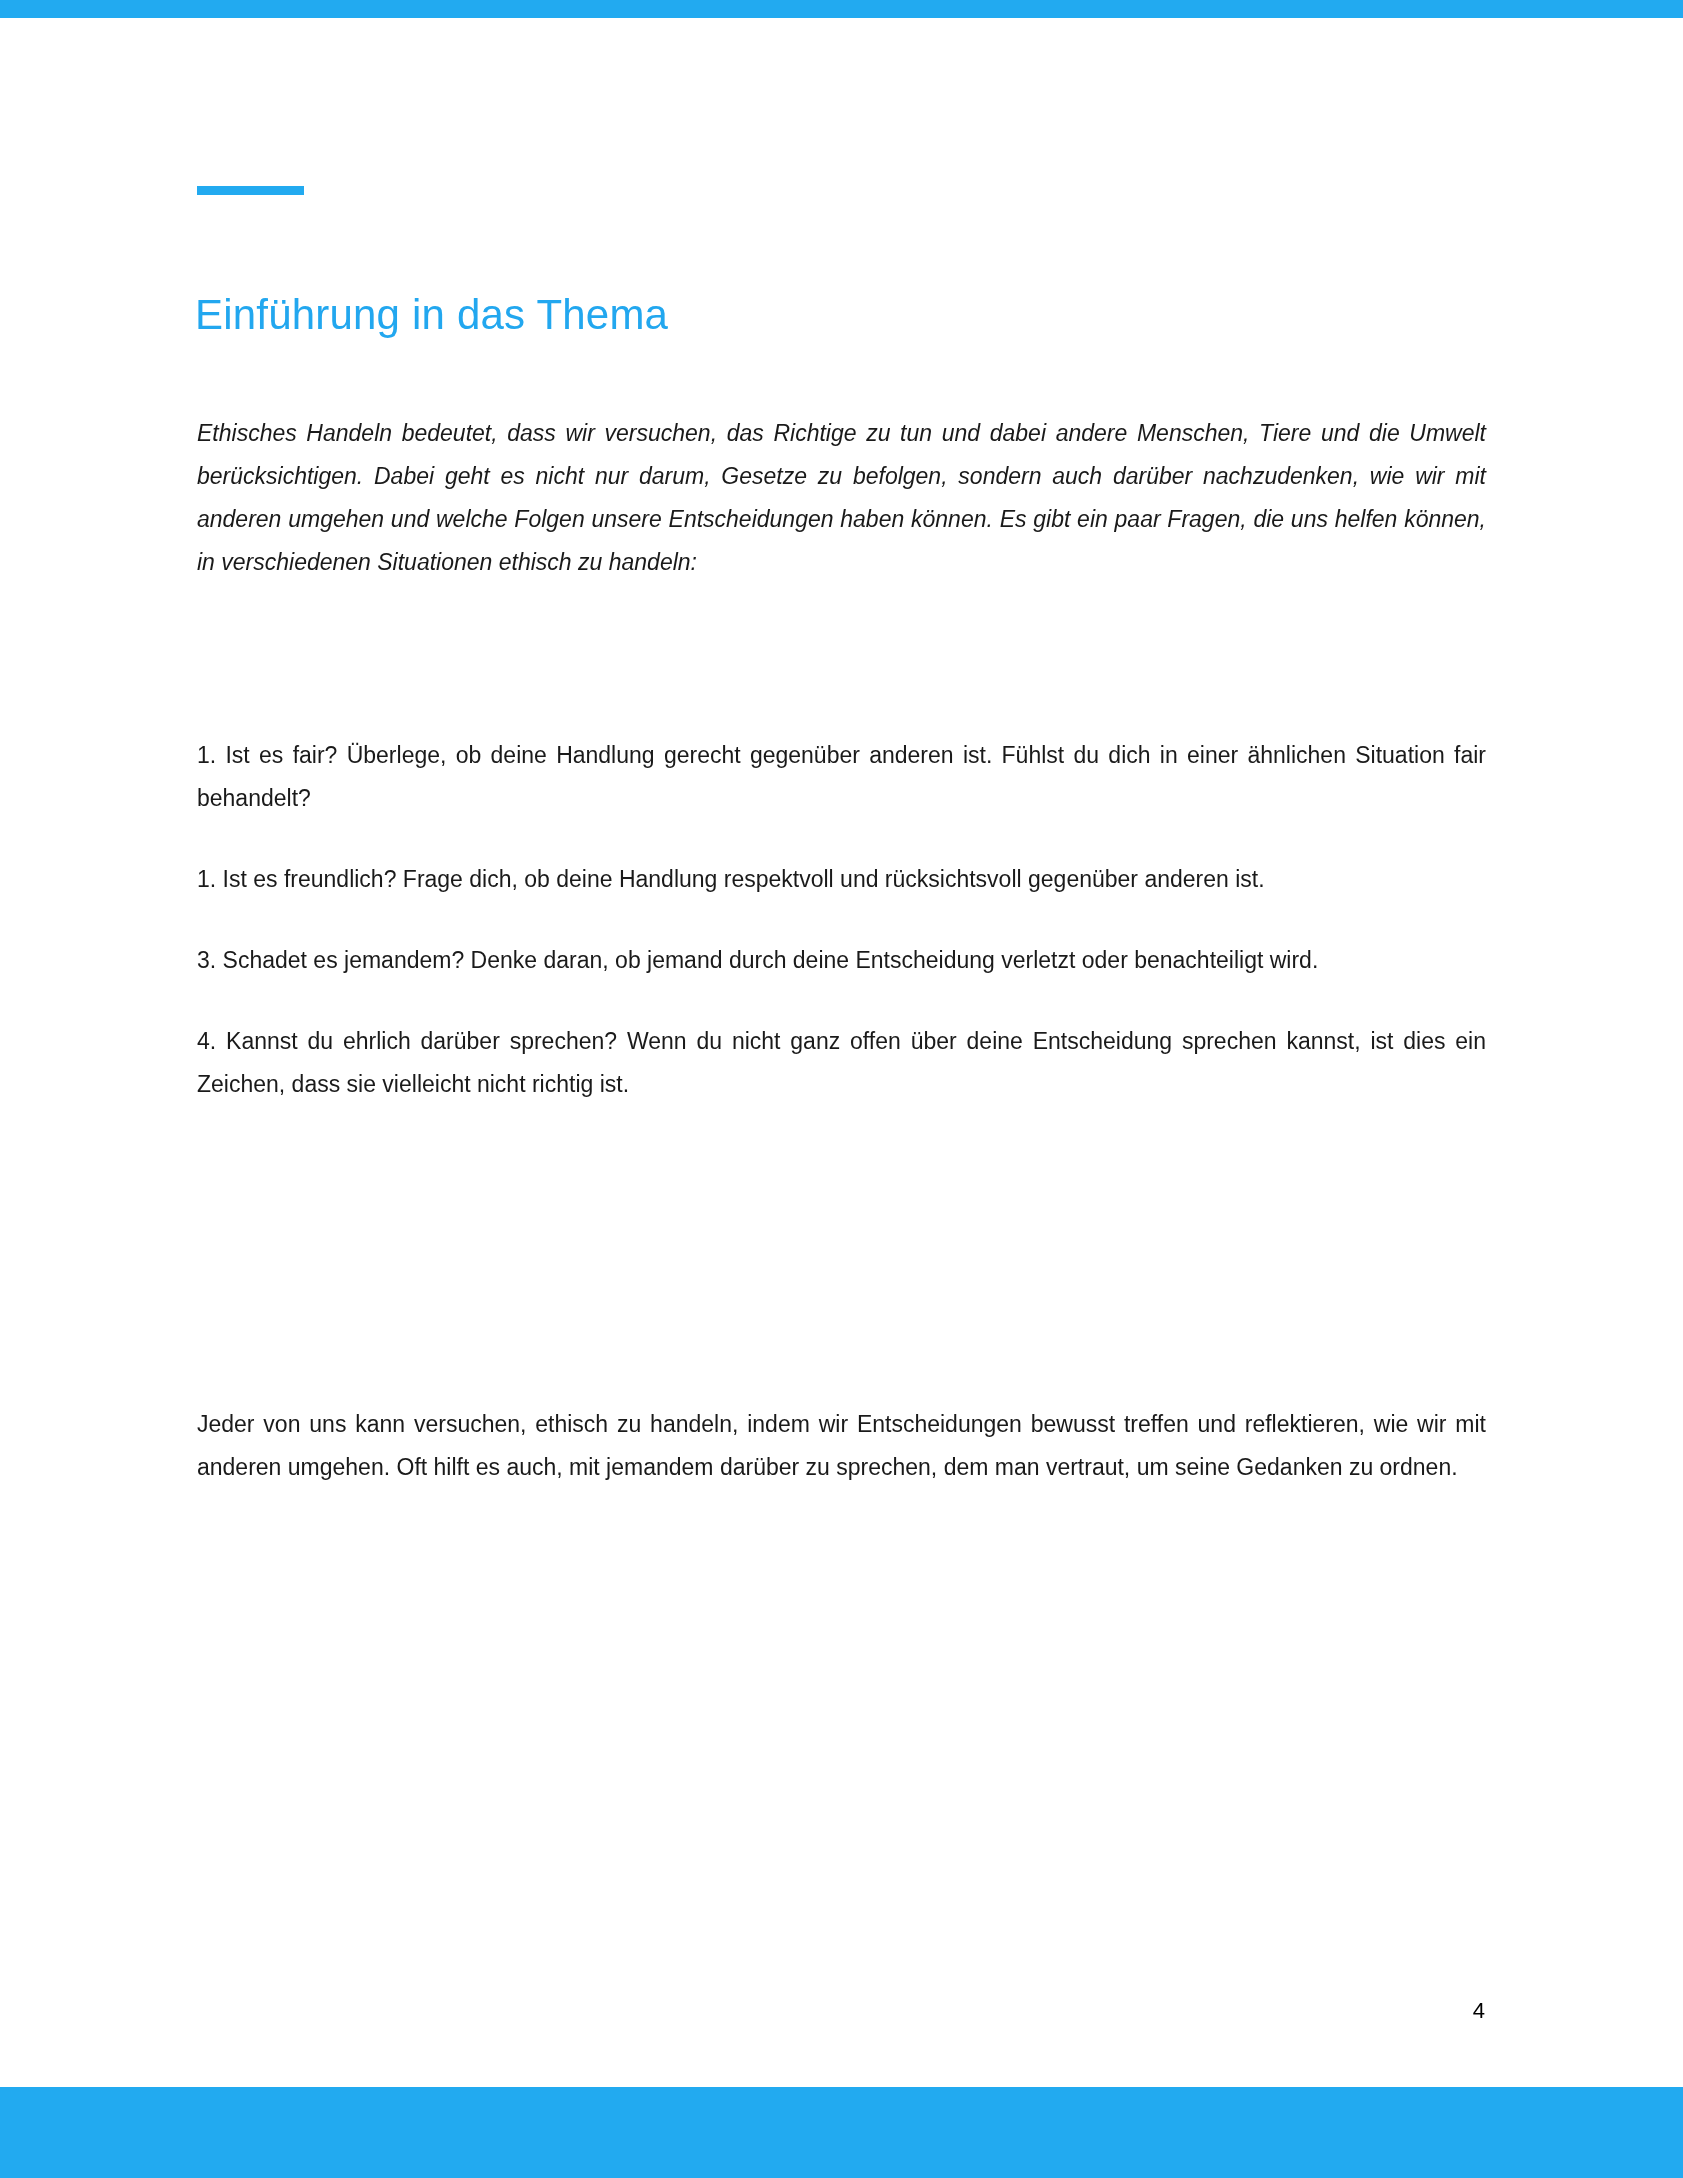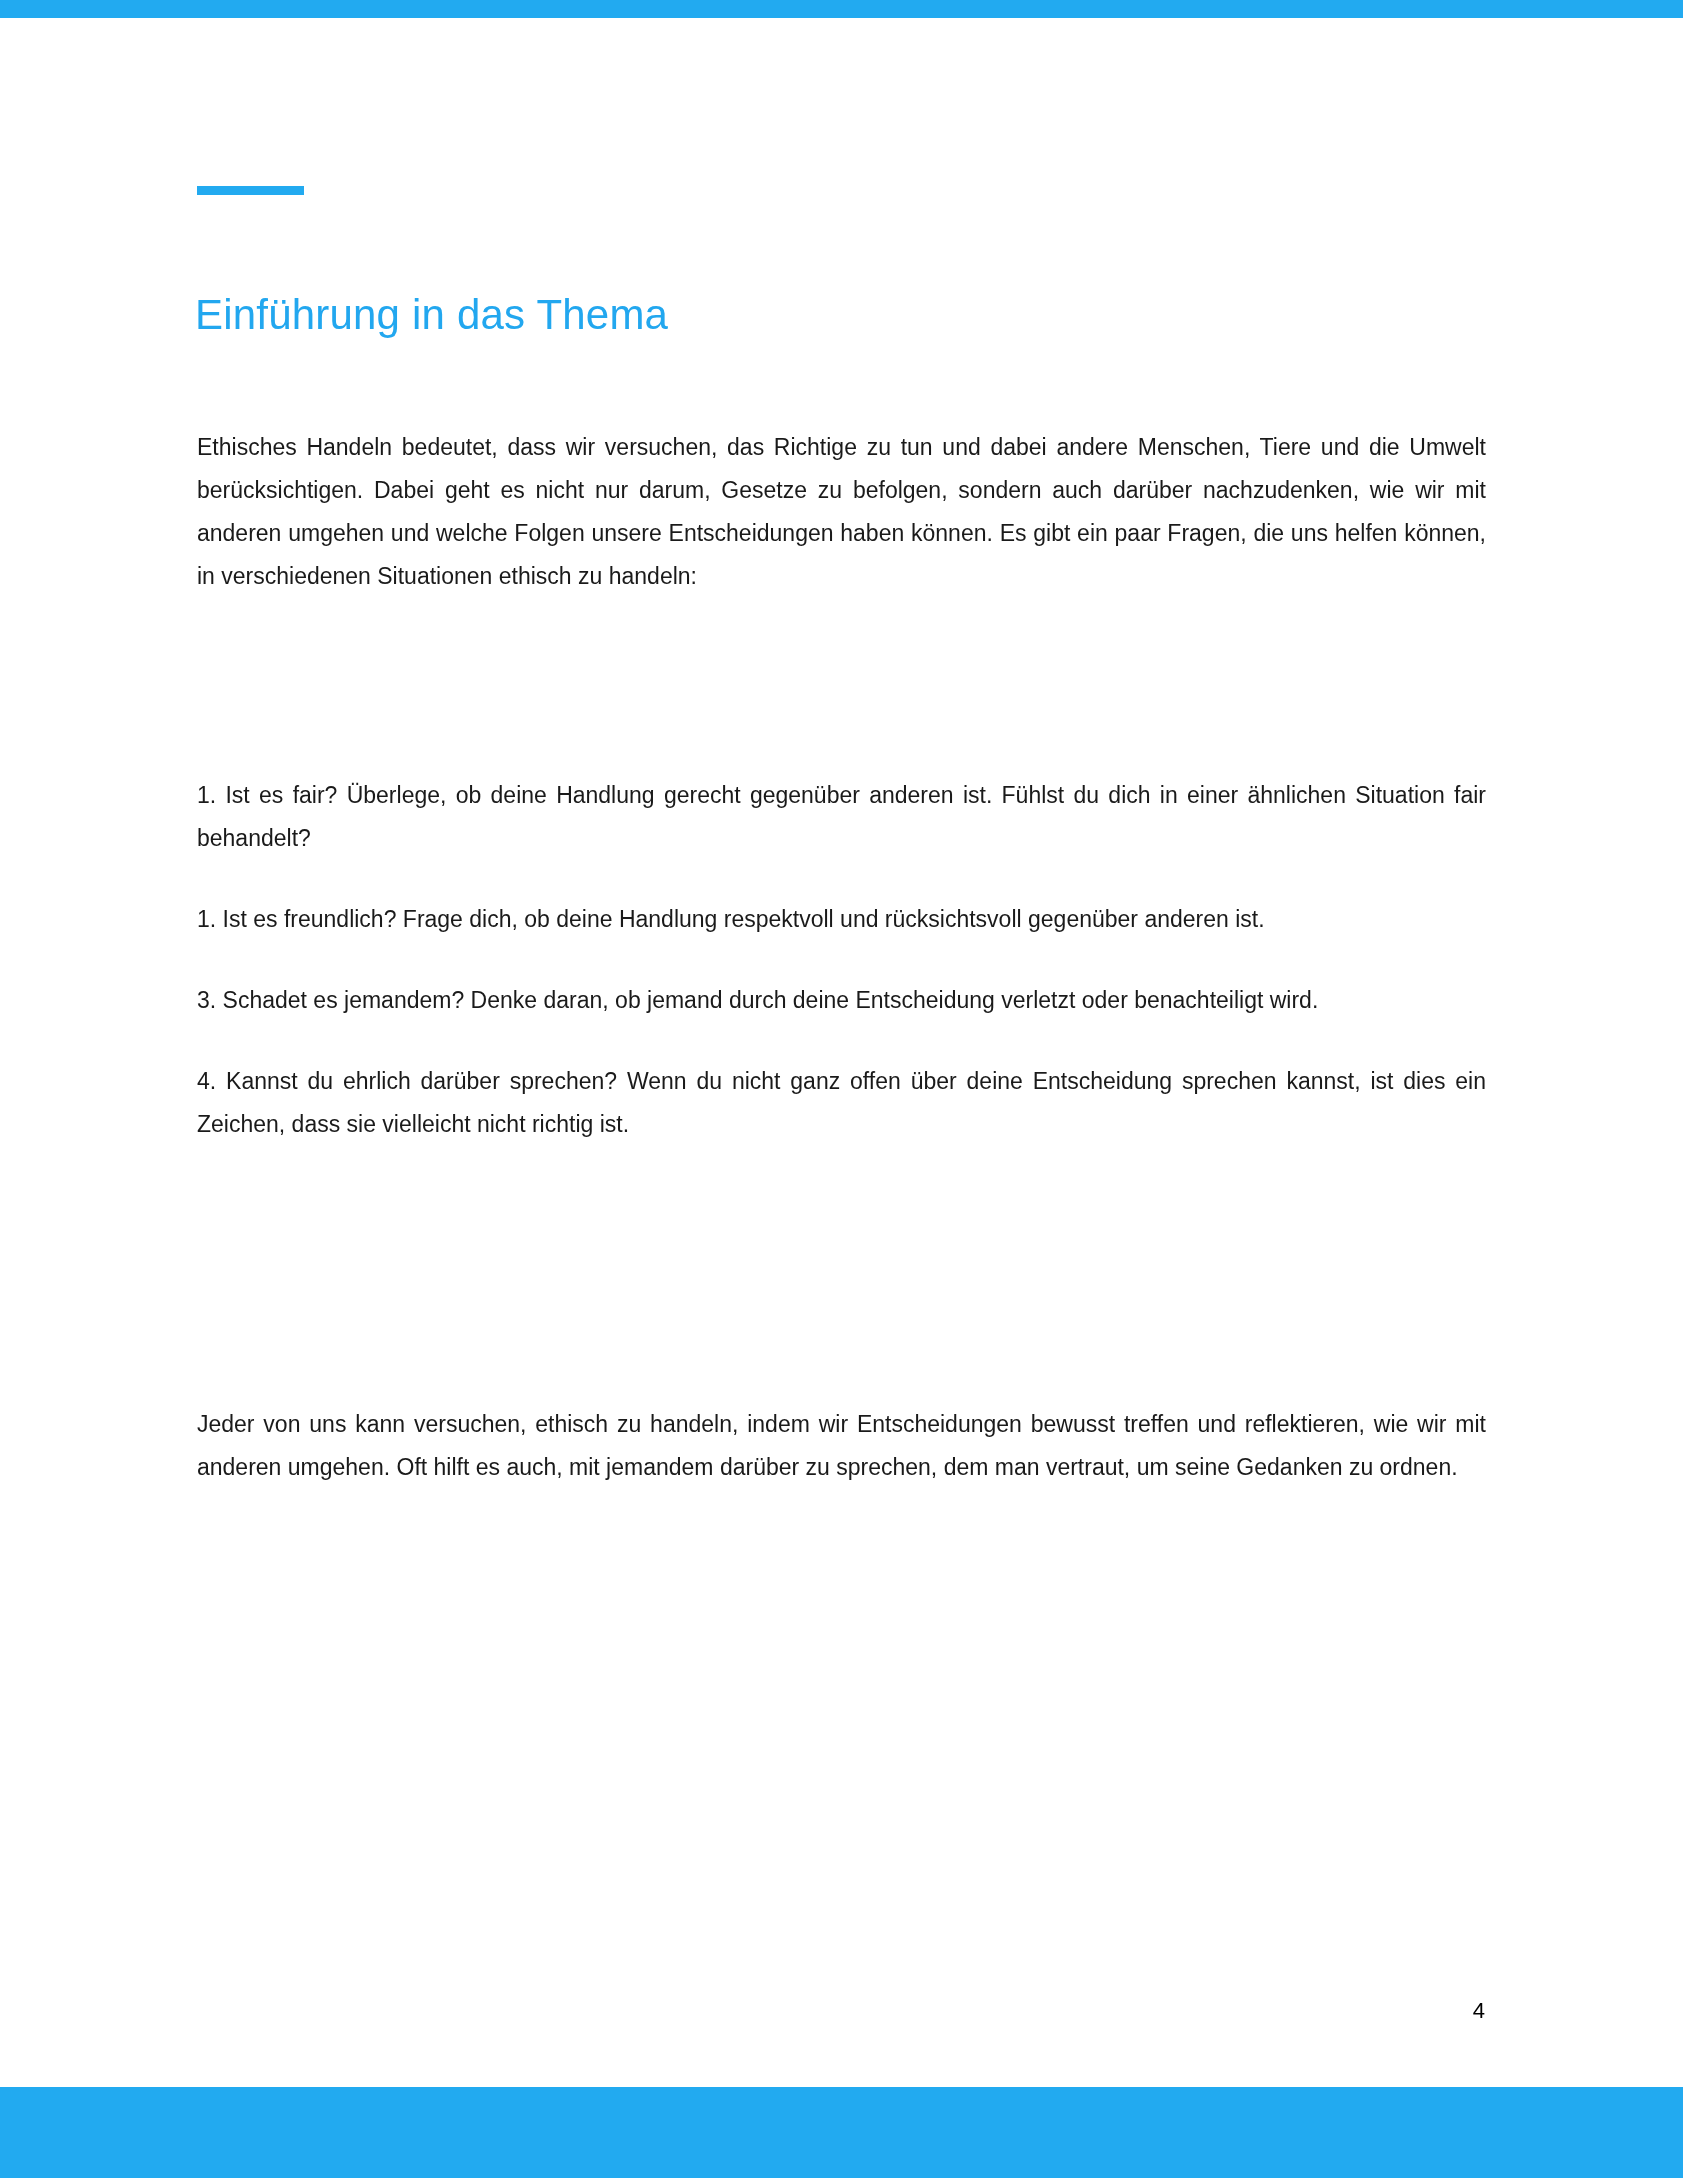--- a/index.html
+++ b/index.html
@@ -65,27 +65,28 @@
     position: absolute;
     left: 197px;
     width: 1289px;
     color: #1a1a1a;
     font-size: 23px;
     line-height: 43px;
     font-family: "Liberation Sans", sans-serif;
   }
 
   .intro {
-    top: 403px;
+    top: 389px;
     text-align: justify;
     text-justify: inter-word;
+    font-style: italic;
   }
 
   .list-block {
-    top: 774px;
+    top: 734px;
   }
 
   .list-item {
     text-align: justify;
     text-justify: inter-word;
     margin: 0 0 38px 0;
   }
   .list-item:last-child { margin-bottom: 0; }
 
   

